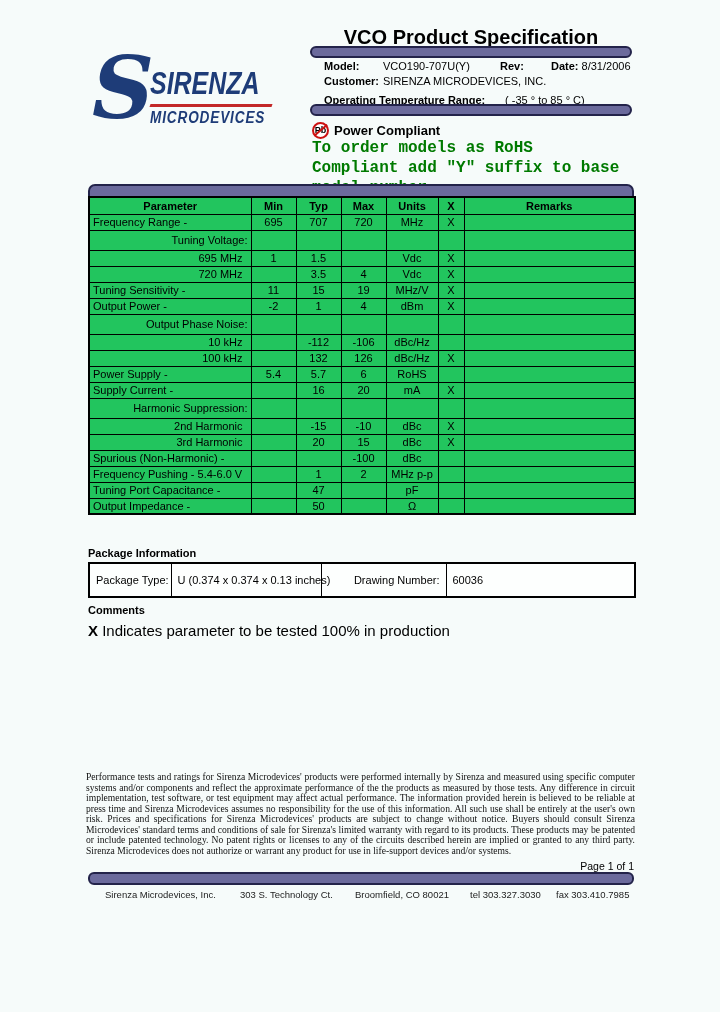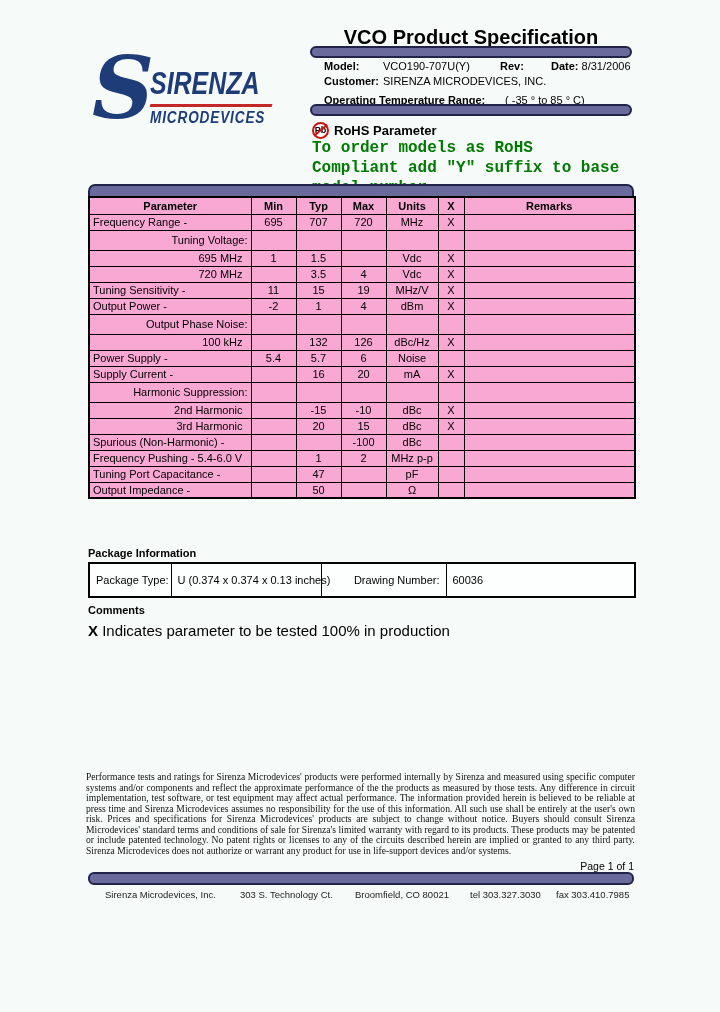--- a/index.html
+++ b/index.html
@@ -55,21 +55,21 @@
     background:#cc1111; transform:rotate(-40deg); }
   #rohs-head { left:334px; top:123px; font-size:13px; font-weight:bold; }
   #rohs-note { left:312px; top:138px; width:312px; font-size:16px; font-weight:bold;
     color:#007a00; line-height:1.25;font-family:Liberation Mono, monospace; }
 
   
   #spec-bar { left:88px; top:184px; width:546px; height:14px;
     background:#6b6a9c; border:2px solid #23234a; border-radius:7px 7px 0 0; position:absolute; }
   table.spec {
     position:absolute; left:88px; top:196px; width:546px;
-    border-collapse:collapse; background:#f9a8d4; table-layout:fixed;
+    border-collapse:collapse; background:#22c55e; table-layout:fixed;
   }
   table.spec th, table.spec td {
     border:1px solid #000; font-size:11px; padding:0 3px; overflow:hidden;
     white-space:nowrap; height:16px;
   }
   table.spec { border:2px solid #000; }
   table.spec th { font-weight:bold; text-align:center; height:17px; }
   tr.section td { height:20px;text-align:right; }
   td.c-param { text-align:left; }
   tr.right td.c-param { text-align:right; padding-right:8px; }
@@ -124,21 +124,21 @@
   <span class="info-line" style="left:372px; top:75px;">SIRENZA MICRODEVICES, INC.</span>
 
   <span class="info-line b" style="left:313px; top:94px;">Operating Temperature Range:</span>
   <span class="info-line" style="left:494px; top:94px;">( -35 ° to 85 ° C)</span>
 
   <div class="pbar" style="left:310px; top:104px; width:322px; height:12px;"></div>
 
   <div id="pb-icon">
       <span class="pbtxt">Pb</span>
     </div>
-  <span id="rohs-head" class="abs">RoHS Parameter</span>
+  <span id="rohs-head" class="abs">Power Compliant</span>
   <div id="rohs-note" class="abs">To order models as RoHS Compliant add "Y" suffix to base model number.</div>
 
   <div id="spec-bar"></div>
   <table class="spec">
     <colgroup>
       <col style="width:162px">
         <col style="width:45px">
         <col style="width:45px">
       <col style="width:45px">
         <col style="width:52px">
@@ -214,34 +214,43 @@
         <tr class="section">
           <td class="c-param">Output Phase Noise:</td>
           <td class="c-min"></td>
           <td class="c-typ"></td>
           <td class="c-max"></td>
           <td class="c-units"></td>
           <td class="c-x"></td>
           <td class="c-remarks"></td>
         </tr>
         <tr class="right">
+          <td class="c-param">10 kHz</td>
+          <td class="c-min"></td>
+          <td class="c-typ">-112</td>
+          <td class="c-max">-106</td>
+          <td class="c-units">dBc/Hz</td>
+          <td class="c-x"></td>
+          <td class="c-remarks"></td>
+        </tr>
+        <tr class="right">
           <td class="c-param">100 kHz</td>
           <td class="c-min"></td>
           <td class="c-typ">132</td>
           <td class="c-max">126</td>
           <td class="c-units">dBc/Hz</td>
           <td class="c-x">X</td>
           <td class="c-remarks"></td>
         </tr>
         <tr class="left">
           <td class="c-param">Power Supply -</td>
           <td class="c-min">5.4</td>
           <td class="c-typ">5.7</td>
           <td class="c-max">6</td>
-          <td class="c-units">Noise</td>
+          <td class="c-units">RoHS</td>
           <td class="c-x"></td>
           <td class="c-remarks"></td>
         </tr>
         <tr class="left">
           <td class="c-param">Supply Current -</td>
           <td class="c-min"></td>
           <td class="c-typ">16</td>
           <td class="c-max">20</td>
           <td class="c-units">mA</td>
           <td class="c-x">X</td>

